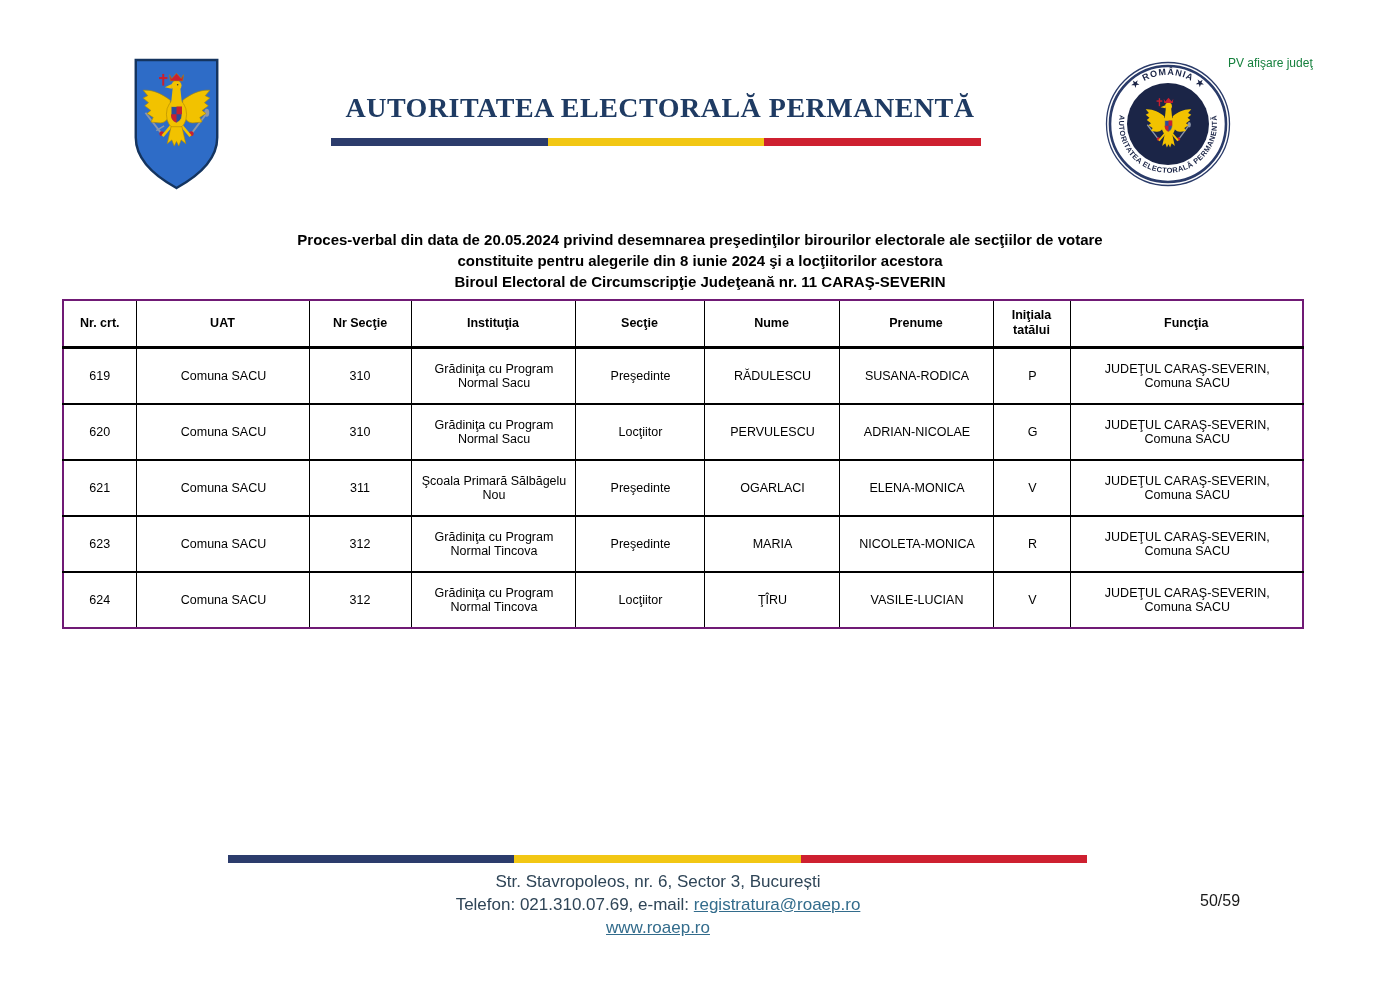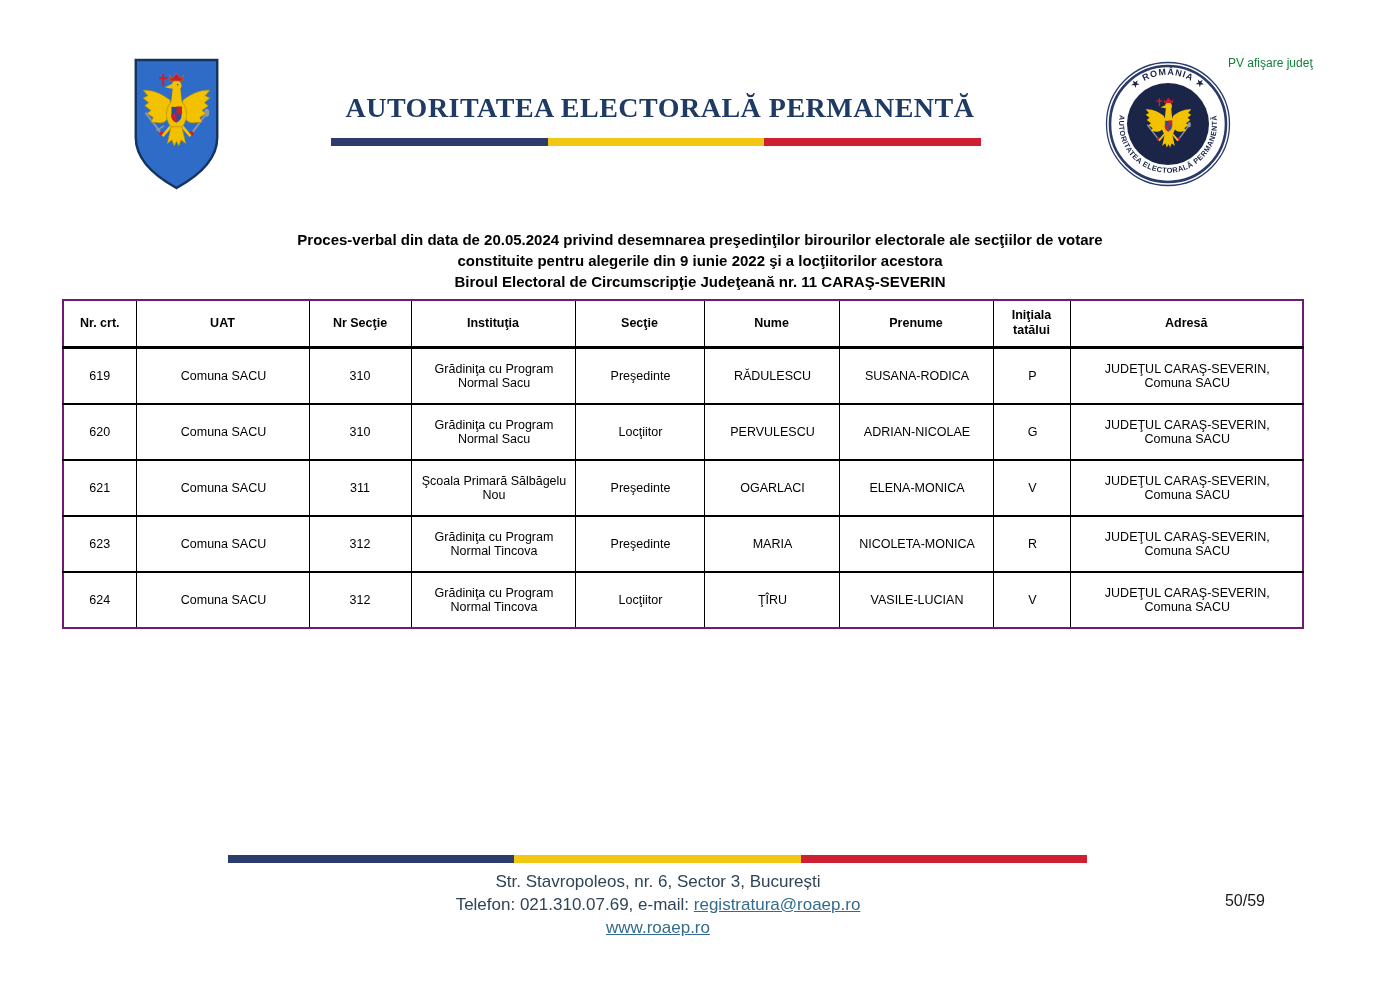--- a/index.html
+++ b/index.html
@@ -42,21 +42,21 @@
     text-align:center;vertical-align:middle;height:47px;padding:2px 4px;line-height:15px;}
   table.sections td{border:1px solid #000;border-top:2px solid #000;height:35px;
     vertical-align:middle;padding:2px 3px 2px 5px;line-height:14px;white-space:pre-line;text-align:center;}
   table.sections td.c{text-align:center;padding:20px 2px;}
 
   
   .bar-bottom{left:228px;top:855px;width:859px;height:8px;}
   .footer-text{position:absolute;left:258px;top:870px;width:800px;text-align:center;
     font-size:17px;line-height:23px;color:var(--footer_text);}
   .footer-text a{color:var(--link);text-decoration:underline;cursor:pointer;}
-  .page-num{position:absolute;left:1200px;top:892px;width:90px;text-align:center;
+  .page-num{position:absolute;left:1200px;top:892px;width:90px;
     font-size:16px;color:#1a1a1a;}
 </style>
 </head>
 <body>
 
 <div class="page">
 
   <div class="coat">
     <svg width="97" height="136" viewBox="0 0 100 140">
       <path d="M8,4 H92 V84 Q92,113 50,136 Q8,113 8,84 Z" fill="#2E6CC7" stroke="#14345F" stroke-width="2.5"></path>
@@ -132,21 +132,21 @@
         <path d="M50,50 H57 V60 H50 Z" fill="#C8202F"></path>
         <path d="M43,60 H50 V71 Q43,68 43,62 Z" fill="#C8202F"></path>
       </g>
     </svg>
   </div>
 
   <div class="pv-note">PV afişare judeţ</div>
 
   <div class="doc-title">
     <div>Proces-verbal din data de 20.05.2024 privind desemnarea preşedinţilor birourilor electorale ale secţiilor de votare</div>
-    <div>constituite pentru alegerile din 9 iunie 2022 şi a locţiitorilor acestora</div>
+    <div>constituite pentru alegerile din 8 iunie 2024 şi a locţiitorilor acestora</div>
     <div>Biroul Electoral de Circumscripţie Judeţeană nr. 11 CARAŞ-SEVERIN</div>
   </div>
 
   <table class="sections">
     <colgroup>
       <col style="width:73px">
         <col style="width:173px">
         <col style="width:102px">
       <col style="width:164px">
         <col style="width:129px">
@@ -158,21 +158,21 @@
     <thead>
       <tr>
         <th>Nr. crt.</th>
         <th>UAT</th>
         <th>Nr Secţie</th>
         <th>Instituţia</th>
         <th>Secţie</th>
         <th>Nume</th>
         <th>Prenume</th>
         <th>Iniţiala tatălui</th>
-        <th>Adresă</th>
+        <th>Funcţia</th>
       </tr>
     </thead>
     <tbody>
   <tr>
     <td class="c">619</td>
     <td>Comuna SACU</td>
     <td class="c">310</td>
     <td>Grădiniţa cu Program
 Normal Sacu</td>
     <td>Preşedinte</td>

